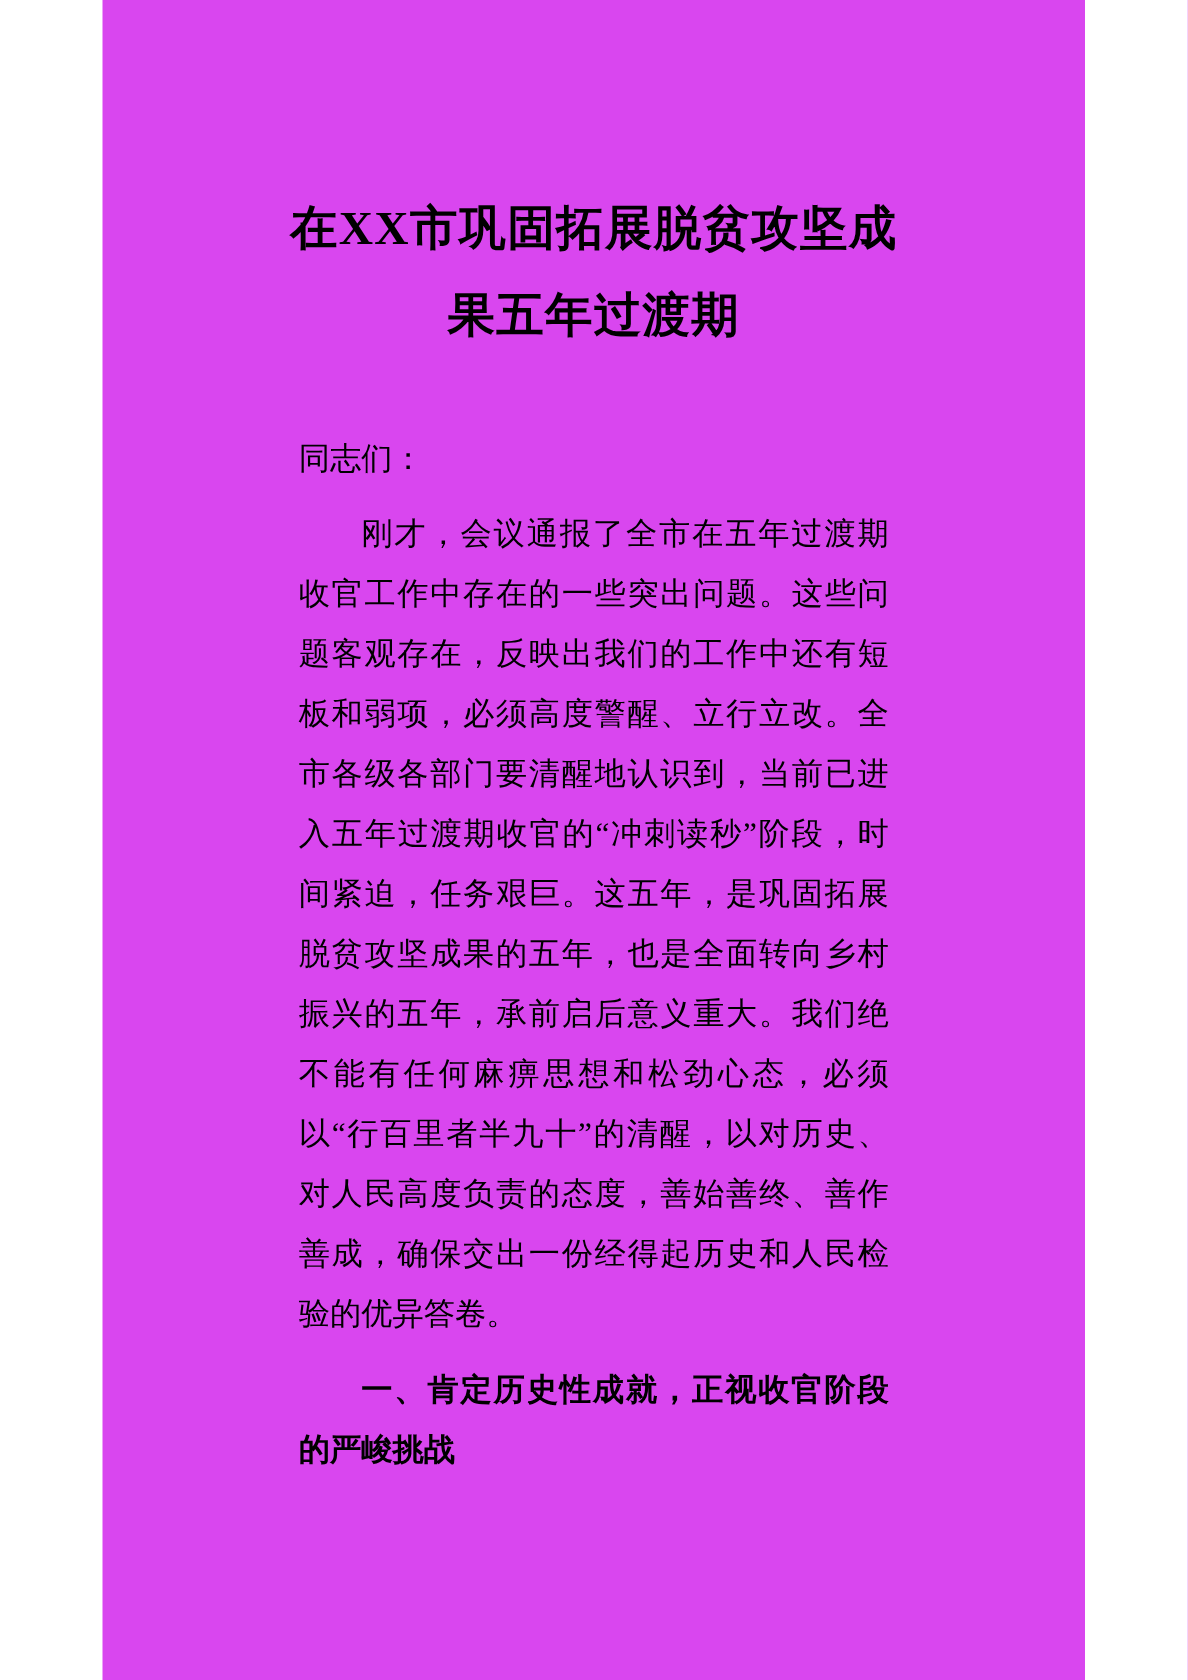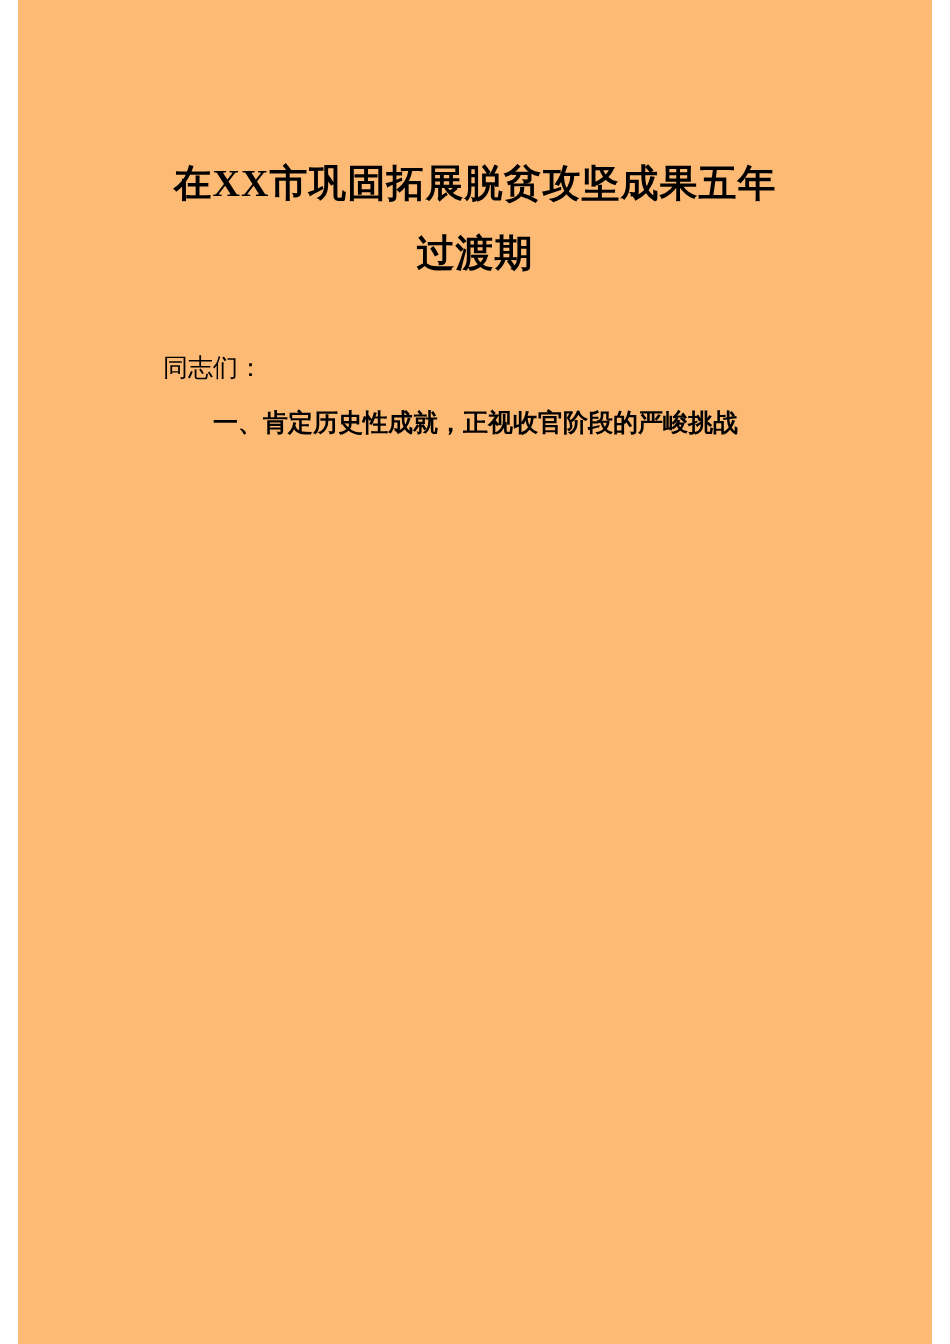--- a/index.html
+++ b/index.html
@@ -2,24 +2,24 @@
 <html><head>
 <meta charset="utf-8">
 <style>
   html, body {
     margin: 0;
     padding: 0;
     background: #ffffff;
   }
   .page {
     position: relative;
-    width: 914px;
+    width: 786px;
     height: 1344px;
     margin: 0 auto;
-    background: #fdba74;
+    background: #d946ef;
     box-sizing: border-box;
     padding: 148px 145px 0 145px;
     overflow: hidden;
     color: #000000;
     font-family: "Liberation Serif", "DejaVu Serif", serif;
   }
   .title {
     margin: 0;
     font-size: 38px;
     font-weight: bold;
@@ -33,21 +33,21 @@
     display: block;
   }
   .body-text {
     margin-top: 56px;
     font-size: 25px;
     line-height: 48px;
     text-align: justify;
     color: #000000;
   }
   .para {
-    margin: 0;
+    margin: 12px;
     padding: 0;
   }
   .indent {
     text-indent: 2em;
   }
   .section-heading {
     margin-top: 6px;
     font-weight: bold;
     font-family: "Liberation Sans", "DejaVu Sans", sans-serif;
   }
@@ -58,17 +58,18 @@
 <div class="page">
 
   <h1 class="title">
     <span class="title-line">在XX市巩固拓展脱贫攻坚成果五年过渡期</span>
   </h1>
 
   <div class="body-text">
     <p class="para">同志们：</p>
 
 
+    <p class="para indent">刚才，会议通报了全市在五年过渡期收官工作中存在的一些突出问题。这些问题客观存在，反映出我们的工作中还有短板和弱项，必须高度警醒、立行立改。全市各级各部门要清醒地认识到，当前已进入五年过渡期收官的“冲刺读秒”阶段，时间紧迫，任务艰巨。这五年，是巩固拓展脱贫攻坚成果的五年，也是全面转向乡村振兴的五年，承前启后意义重大。我们绝不能有任何麻痹思想和松劲心态，必须以“行百里者半九十”的清醒，以对历史、对人民高度负责的态度，善始善终、善作善成，确保交出一份经得起历史和人民检验的优异答卷。</p>
 
     <p class="para indent section-heading">一、肯定历史性成就，正视收官阶段的严峻挑战</p>
   </div>
 
 </div>
 
 </body></html>

